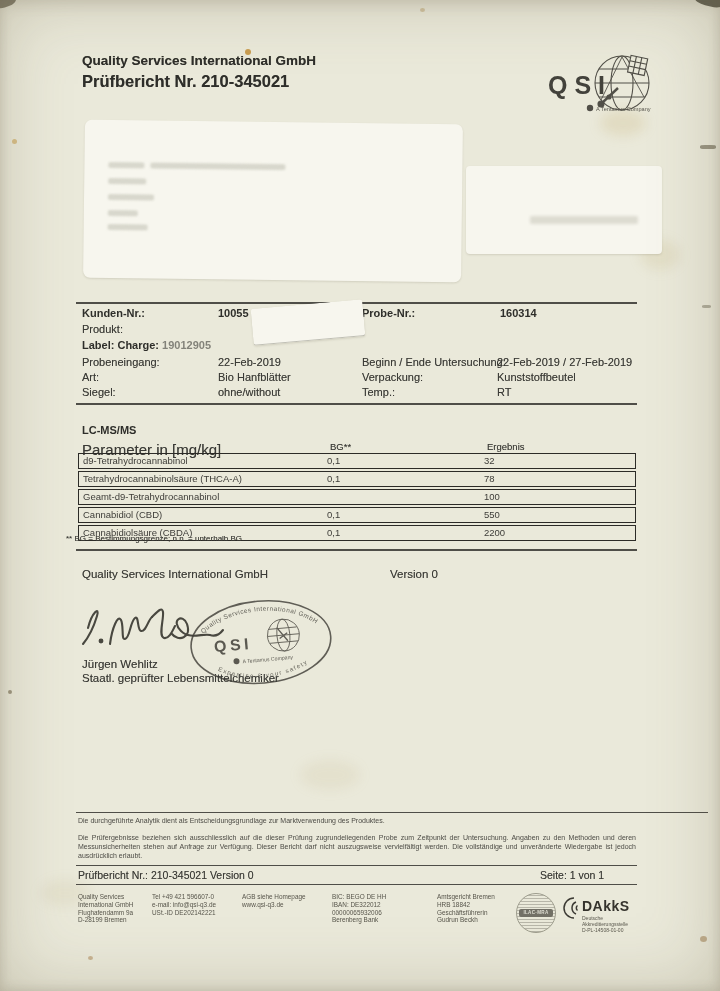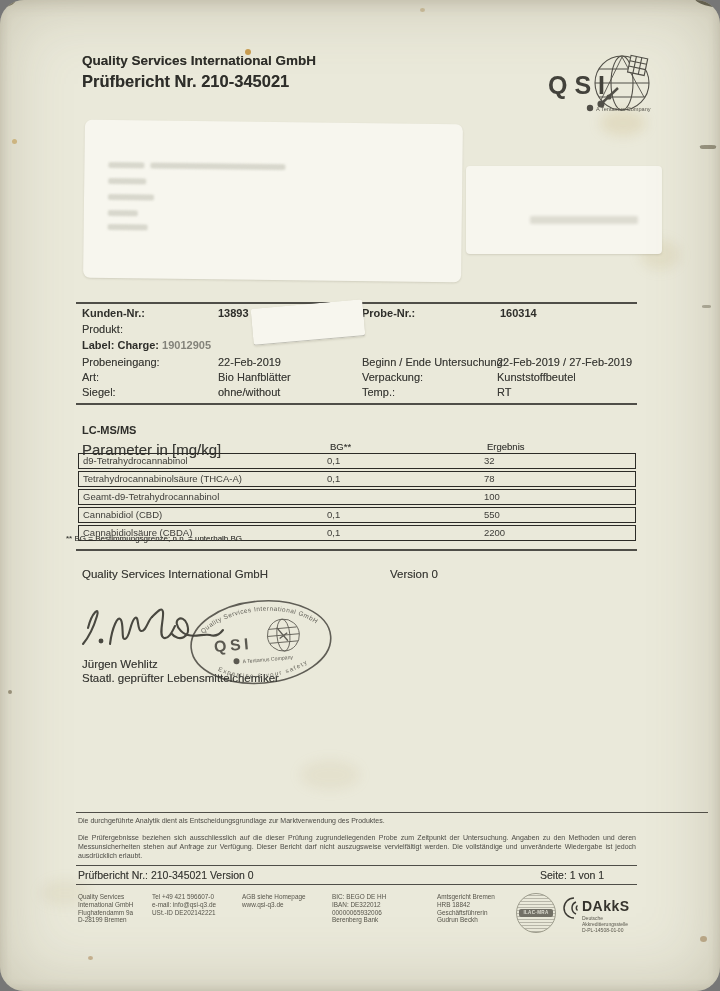--- a/index.html
+++ b/index.html
@@ -1,20 +1,20 @@
 <!DOCTYPE html>
 <html><head>
 <meta charset="utf-8">
 <style>
   html,body{margin:0;padding:0;background:#777;}
   .paper{
     position:relative;width:720px;height:991px;margin:0 auto;
     background:#eae9da;
     font-family:"Liberation Sans","DejaVu Sans",sans-serif;
-    color:#3a3a36;overflow:hidden;border-radius:24px;
+    color:#3a3a36;overflow:hidden;
   }
   .paper::after{
     content:'';position:absolute;inset:0;pointer-events:none;z-index:60;
     box-shadow:inset 0 0 70px rgba(110,100,70,.28), inset 0 5px 14px rgba(90,80,55,.14), inset 0 -4px 10px rgba(90,80,55,.10);
   }
   .abs{position:absolute;}
   .ink{color:#3a3a36;text-shadow:0 0 .4px rgba(70,70,60,.55);}
   .b{font-weight:bold;color:#2e2e2a;}
   .hr{position:absolute;background:#34332e;height:1.6px;opacity:.85;}
   .hr.thin{height:1px;}
@@ -99,21 +99,21 @@
     <div class="ghost" style="left:24px;top:90px;width:30px;"></div>
     <div class="ghost" style="left:24px;top:104px;width:40px;"></div>
   </div>
   <div class="redact" style="left:466px;top:166px;width:196px;height:88px;border-radius:4px;">
     <div class="ghost" style="left:64px;top:50px;width:108px;height:8px;filter:blur(1.5px);background:rgba(200,198,185,.55);"></div>
   </div>
 
   <div class="hr" style="left:76px;top:302px;width:561px;height:2px;"></div>
 
   <div class="abs lab b" style="left:82px;top:307px;">Kunden-Nr.:</div>
-  <div class="abs val b" style="left:218px;top:307px;">13893</div>
+  <div class="abs val b" style="left:218px;top:307px;">10055</div>
   <div class="abs lab b" style="left:362px;top:307px;">Probe-Nr.:</div>
   <div class="abs val b" style="left:500px;top:307px;">160314</div>
 
   <div class="abs lab ink" style="left:82px;top:323px;">Produkt:</div>
   <div class="redact" style="left:252px;top:304px;width:112px;height:36px;border-radius:3px;transform:rotate(-5deg);border-bottom:1px solid rgba(90,88,75,.35);"></div>
 
   <div class="abs lab b" style="left:82px;top:339px;">
     <span>Label: Charge:</span>
     <span class="faded">19012905</span>
   </div>

